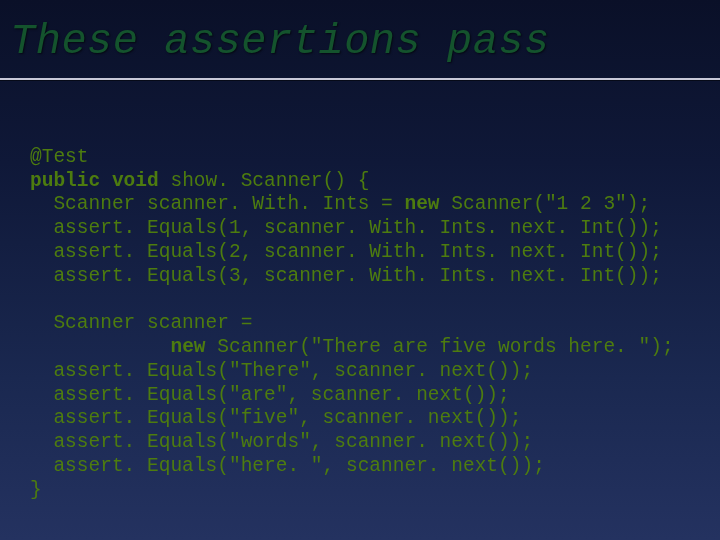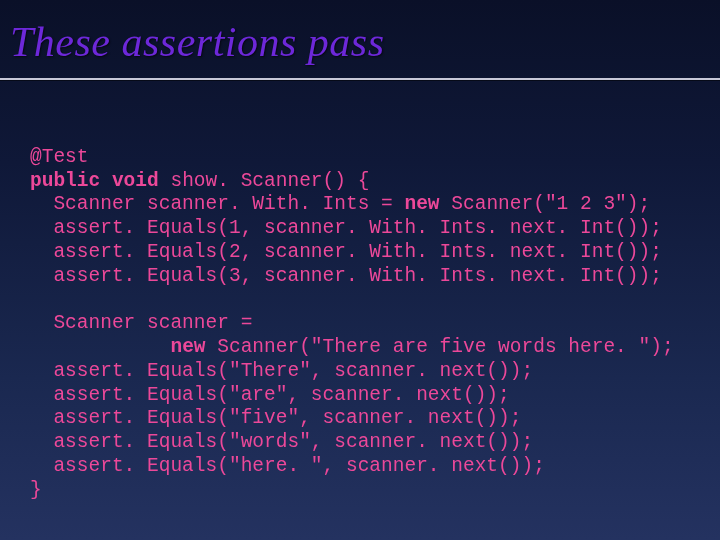--- a/index.html
+++ b/index.html
@@ -9,36 +9,37 @@
     height: 540px;
     overflow: hidden;
   }
   body {
     background: linear-gradient(to bottom, #0a1028 0%, #0f1838 30%, #1a2850 70%, #243260 100%);
     font-family: "Times New Roman", Times, serif;
   }
   .title {
     font-style: italic;
     font-size: 42px;
-    color: #6d28d9;
+    color: #14532d;
     padding: 18px 10px 6px 10px;
     letter-spacing: 0.5px;
     text-shadow: 1px 1px 2px rgba(0,0,0,0.6);
+    font-family: Liberation Mono, monospace;
   }
   .hr {
     height: 2px;
     background: #c8c8d8;
     margin: 6px 0 42px 0;
     box-shadow: 0 1px 0 rgba(0,0,0,0.5);
   }
   .code {
     font-family: "Courier New", Courier, monospace;
     font-size: 19.5px;
     line-height: 1.22;
-    color: #ec4899;
+    color: #4d7c0f;
     white-space: pre;
     padding-left: 30px;
   }
   .kw {
     font-weight: bold;
   }
 </style>
 </head>
 <body>
 

